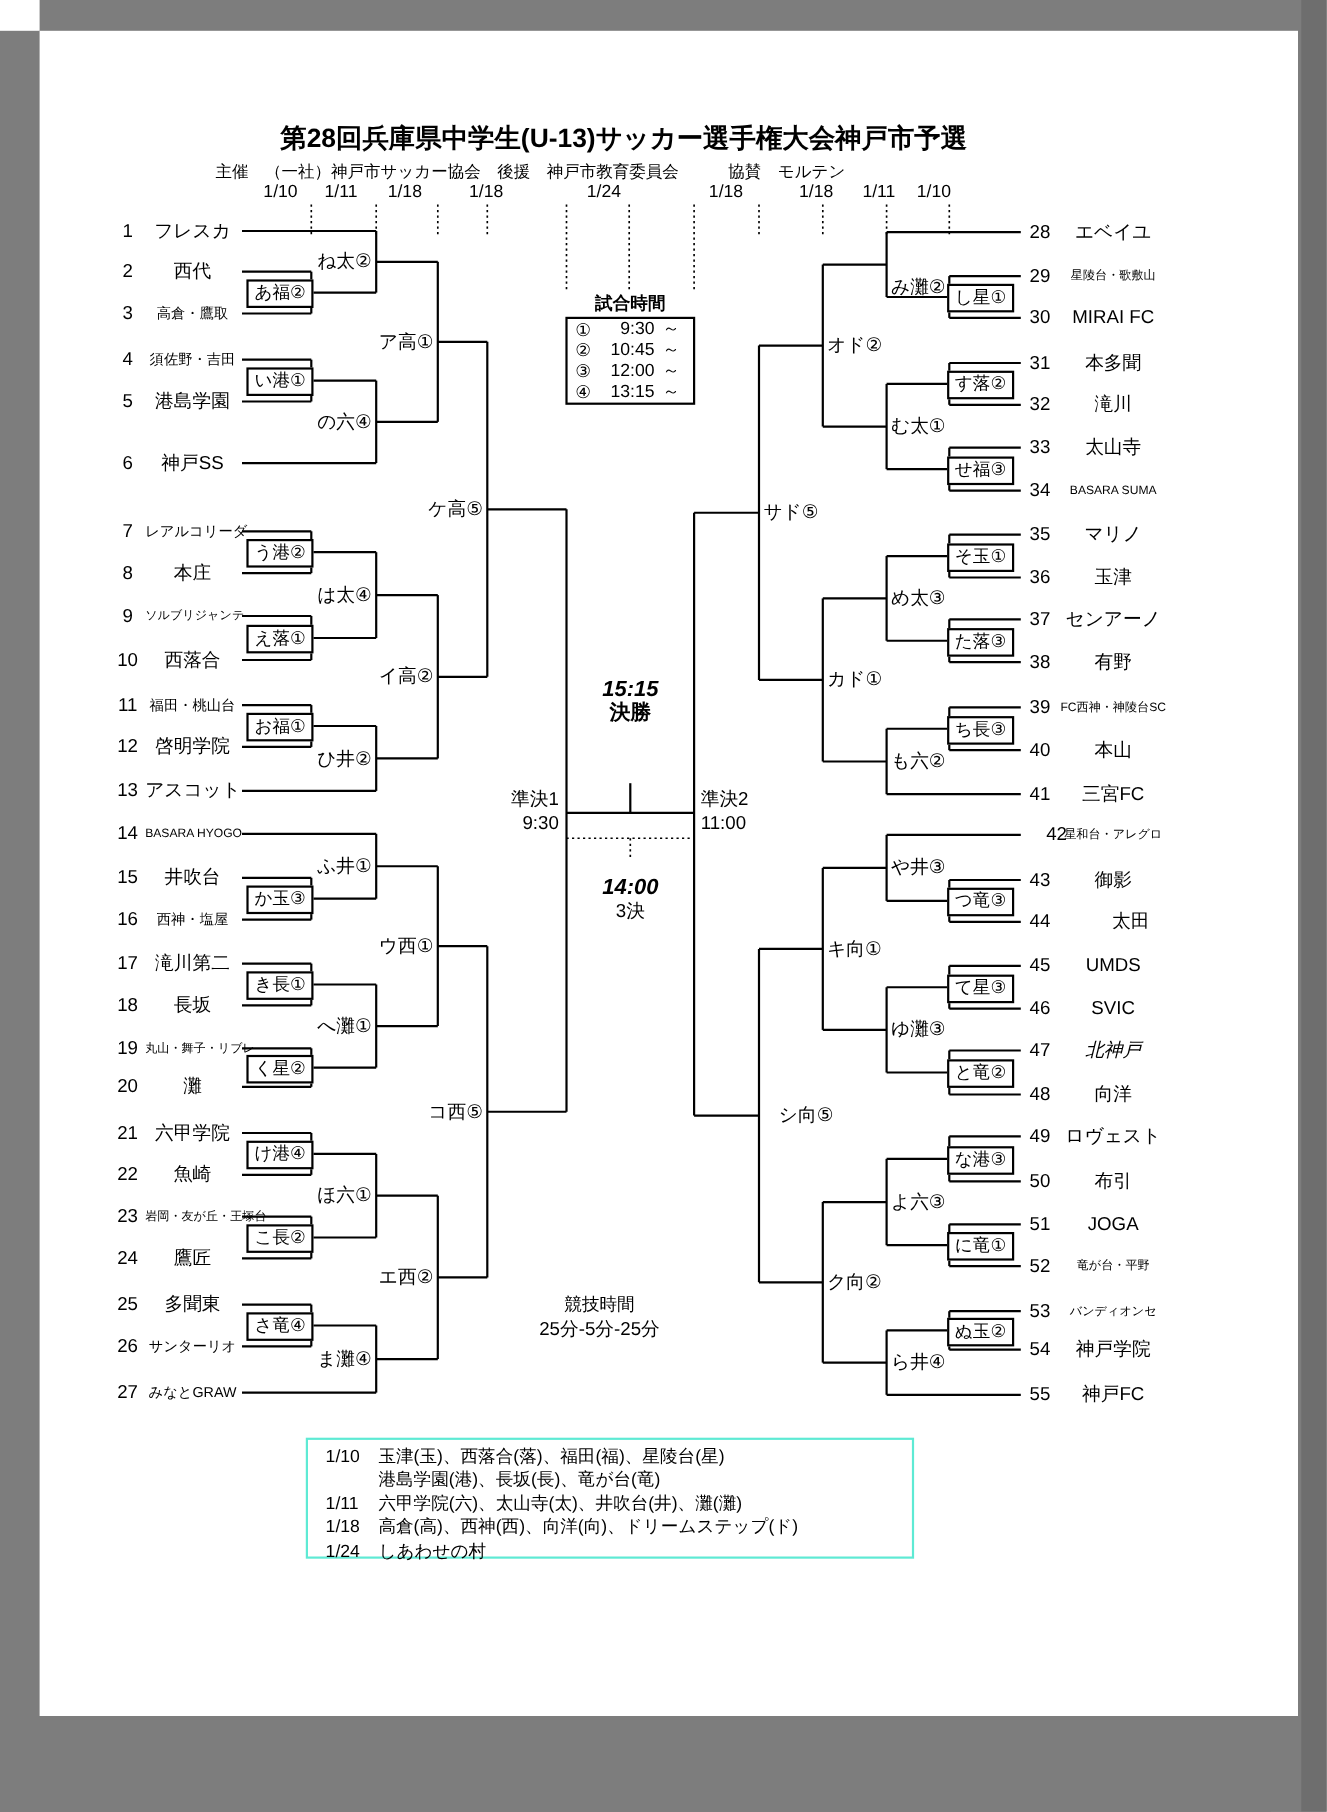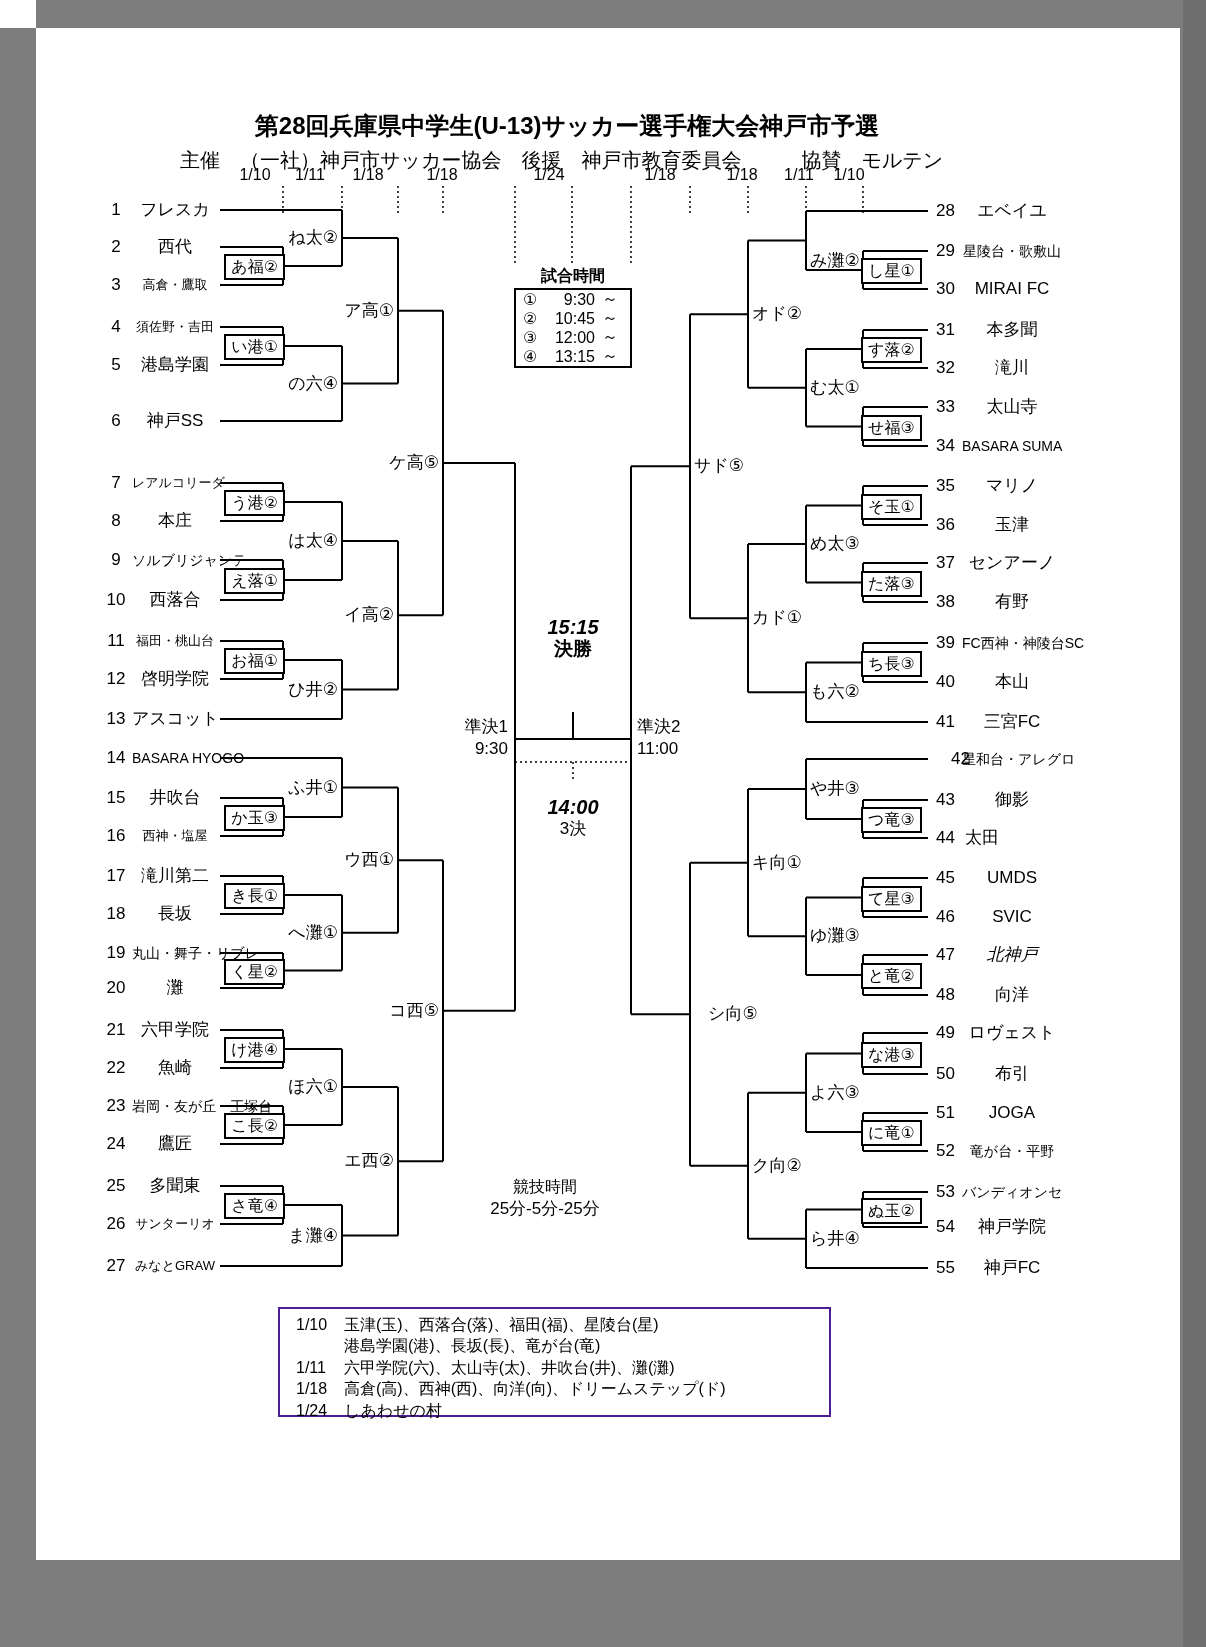--- a/index.html
+++ b/index.html
@@ -4,26 +4,26 @@
 <style>
   html,body{margin:0;padding:0;background:#7d7d7d;}
   .canvas{position:relative;width:1206px;height:1647px;background:#7d7d7d;
     font-family:"Liberation Sans","DejaVu Sans",sans-serif;color:#000;overflow:hidden;}
   .page{position:absolute;left:36px;top:28px;width:1144px;height:1532px;background:#ffffff;}
   .corner{position:absolute;left:0;top:0;width:36px;height:28px;background:#ffffff;}
   .strip{position:absolute;right:0;top:0;width:23px;height:1647px;background:#6e6e6e;}
   #bracket-svg{position:absolute;left:0;top:0;}
   .doc-title{position:absolute;left:180px;top:110px;width:774px;text-align:center;
     font-size:24px;font-weight:bold;white-space:nowrap;}
-  .org-line{position:absolute;left:180px;top:147px;width:730px;
-    font-size:20px;white-space:nowrap;}
+  .org-line{position:absolute;left:196px;top:147px;width:730px;
+    font-size:15px;white-space:nowrap;}
   .dlab{position:absolute;width:44px;text-align:center;font-size:16px;top:166px;}
   .num{position:absolute;font-size:17px;line-height:24px;height:24px;}
   .tname{position:absolute;text-align:center;line-height:24px;height:24px;white-space:nowrap;}
-  .size-n{font-size:17px}.size-m{font-size:13px}.size-s{font-size:14px}
+  .size-n{font-size:17px}.size-m{font-size:13px}.size-s{font-size:11px}
   .mlabel{position:absolute;font-size:17px;line-height:24px;height:24px;white-space:nowrap;}
   .mbox{position:absolute;border:2px solid #000;background:#fff;font-size:16px;
     line-height:22px;height:22px;padding:0 5px;white-space:nowrap;}
   .sched-title{position:absolute;left:514px;top:266px;width:118px;text-align:center;
     font-size:16px;font-weight:bold;}
   .sched{position:absolute;left:514px;top:288px;width:118px;height:80px;border:2px solid #000;
     box-sizing:border-box;font-size:16px;}
   .srow{display:flex;height:19px;align-items:center;padding-left:7px;}
   .sno{width:24px;}
   .stime{width:48px;text-align:right;}
@@ -31,21 +31,21 @@
   .final-block{position:absolute;left:513px;top:616px;width:120px;text-align:center;line-height:22px;}
   .third-block{position:absolute;left:513px;top:796px;width:120px;text-align:center;line-height:22px;}
   .time-it{font-size:20px;font-weight:bold;font-style:italic;}
   .final-lab{font-size:19px;font-weight:bold;}
   .third-lab{font-size:17px;}
   .sf1{position:absolute;left:398px;top:716px;width:110px;text-align:right;font-size:17px;line-height:22px;}
   .sf2{position:absolute;left:637px;top:716px;width:110px;text-align:left;font-size:17px;line-height:22px;}
   .duration{position:absolute;left:445px;top:1176px;width:200px;text-align:center;line-height:22px;}
   .dur1{font-size:16px;}
   .dur2{font-size:17px;}
-  .legend{position:absolute;left:278px;top:1307px;width:553px;height:110px;border:2px solid #4c1d95;
+  .legend{position:absolute;left:278px;top:1307px;width:553px;height:110px;border:2px solid #5eead4;
     box-sizing:border-box;padding:5px 0 0 16px;font-size:16px;line-height:21.4px;white-space:nowrap;}
   .ldate{display:inline-block;width:48px;}
 </style>
 </head>
 <body>
 
 <div class="canvas">
   <div class="page"></div>
   <div class="corner"></div>
   <div class="strip"></div>
@@ -320,21 +320,21 @@
       <div class="tname size-s" style="top: 631px; left: 962px; width: 100px;">FC西神・神陵台SC</div>
       <div class="num" style="top: 670px; left: 936px; width: 34px; text-align: left;">40</div>
       <div class="tname size-n" style="top: 670px; left: 962px; width: 100px;">本山</div>
       <div class="num" style="top: 710px; left: 936px; width: 34px; text-align: left;">41</div>
       <div class="tname size-n" style="top: 710px; left: 962px; width: 100px;">三宮FC</div>
       <div class="num" style="top: 747px; left: 936px; width: 34px; text-align: right;">42</div>
       <div class="tname size-s" style="top: 747px; left: 962px; width: 100px;">星和台・アレグロ</div>
       <div class="num" style="top: 788px; left: 936px; width: 34px; text-align: left;">43</div>
       <div class="tname size-n" style="top: 788px; left: 962px; width: 100px;">御影</div>
       <div class="num" style="top: 826px; left: 936px; width: 34px; text-align: left;">44</div>
-      <div class="tname size-n" style="top: 826px; left: 932px; width: 100px;">太田</div>
+      <div class="tname size-n" style="top: 826px; left: 978px; width: 100px;">太田</div>
       <div class="num" style="top: 866px; left: 936px; width: 34px; text-align: left;">45</div>
       <div class="tname size-n" style="top: 866px; left: 962px; width: 100px;">UMDS</div>
       <div class="num" style="top: 905px; left: 936px; width: 34px; text-align: left;">46</div>
       <div class="tname size-n" style="top: 905px; left: 962px; width: 100px;">SVIC</div>
       <div class="num" style="top: 943px; left: 936px; width: 34px; text-align: left;">47</div>
       <div class="tname size-n" style="top: 943px; left: 962px; width: 100px; font-style: italic;">北神戸</div>
       <div class="num" style="top: 983px; left: 936px; width: 34px; text-align: left;">48</div>
       <div class="tname size-n" style="top: 983px; left: 962px; width: 100px;">向洋</div>
       <div class="num" style="top: 1021px; left: 936px; width: 34px; text-align: left;">49</div>
       <div class="tname size-n" style="top: 1021px; left: 962px; width: 100px;">ロヴェスト</div>

